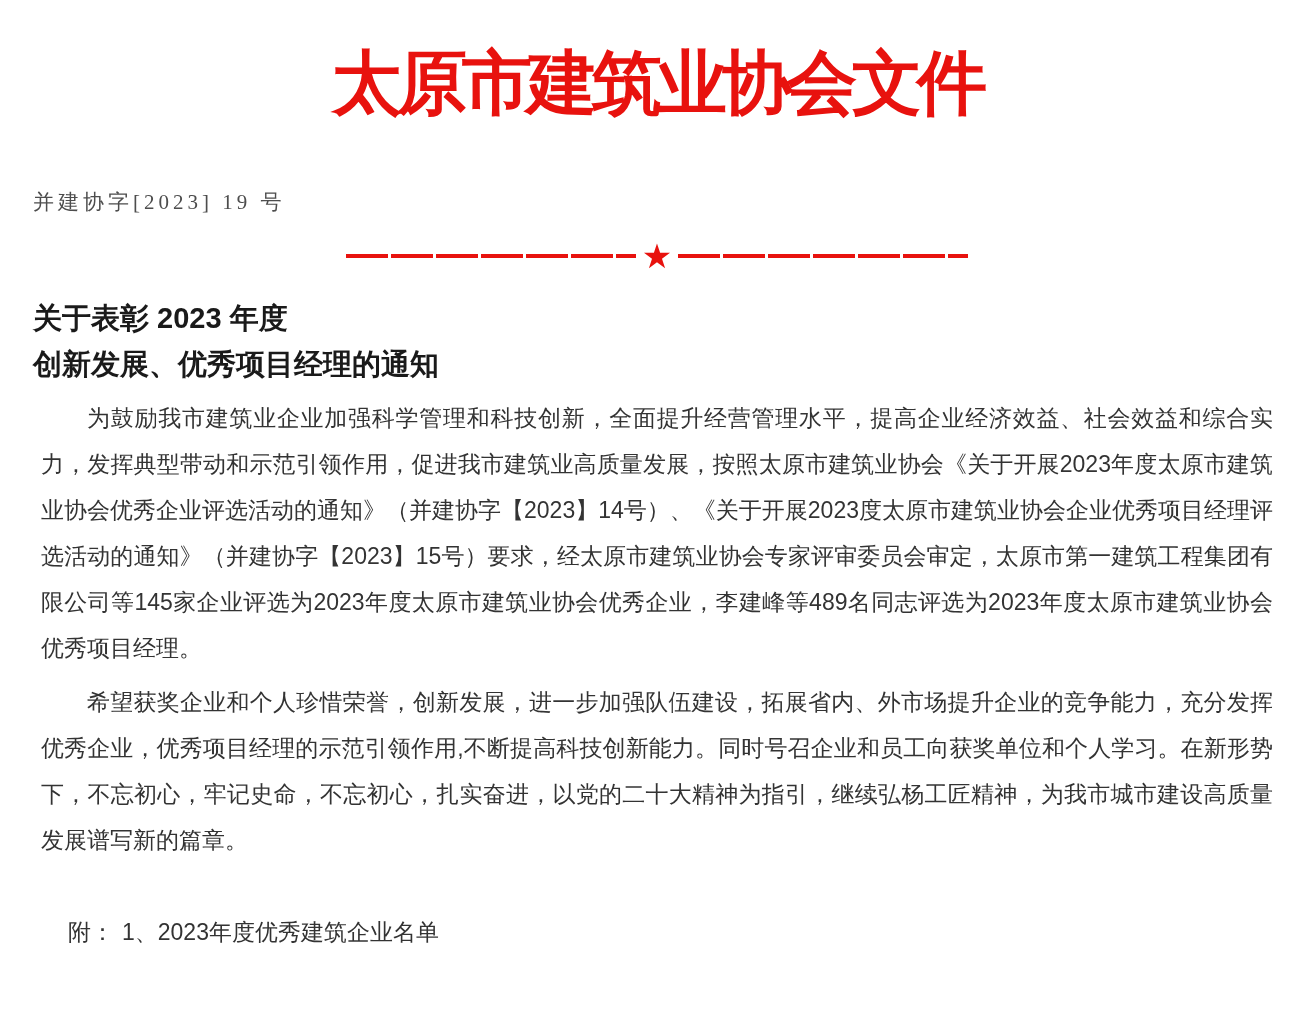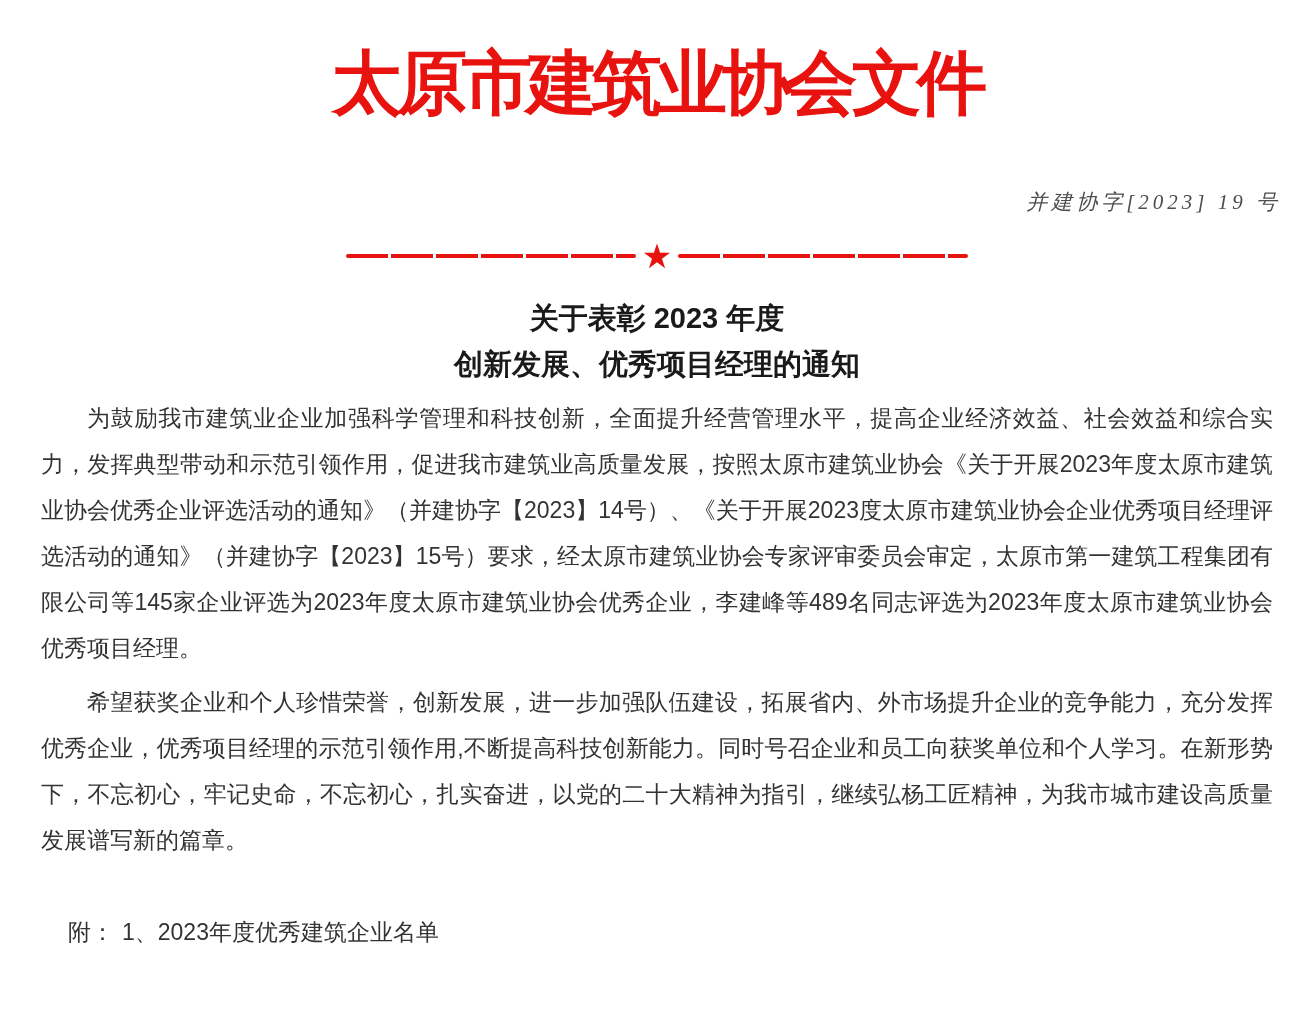--- a/index.html
+++ b/index.html
@@ -1,21 +1,21 @@
 <!DOCTYPE html>
 <html style="--accent-red: #e8120e; --body-text: #333333; --doc-number: #4d4d4d; --heading-text: #1a1a1a;"><head>
 <meta charset="utf-8">
 <style>
   :root{
     --accent-red:#e8120e;
     --body-text:#333333;
     --doc-number:#4d4d4d;
     --heading-text:#1a1a1a;
   }
-  *{box-sizing:border-box;border-radius:32px;}
+  *{box-sizing:border-box;}
   html,body{margin:0;padding:0;background:#ffffff;}
   .page{
     width:1314px;
     height:1017px;
     background:#ffffff;
     padding:40px 33px 0 33px;
     overflow:hidden;
     font-family:"Liberation Sans", sans-serif;
   }
   .letterhead{
@@ -24,27 +24,26 @@
     color:var(--accent-red);
     font-family:"Liberation Serif", serif;
     font-weight:bold;
     font-size:70px;
     line-height:88px;
     letter-spacing:-5px;
     white-space:nowrap;
   }
   .doc-number{
     margin-top:60px;
-    text-align:right;
+    text-align:left;
     color:var(--doc-number);
     font-family:"Liberation Serif", serif;
     font-size:21px;
     line-height:28px;
     letter-spacing:4px;
-    font-style:italic;
   }
   .separator{
     margin-top:22px;
     height:36px;
     display:flex;
     align-items:center;
     justify-content:center;
   }
   .dash-line{
     width:290px;
@@ -54,21 +53,20 @@
       rgba(255,255,255,0) 42px, rgba(255,255,255,0) 45px);
   }
   .sep-star{
     color:var(--accent-red);
     font-size:34px;
     line-height:36px;
     padding:0 6px;
   }
   .doc-title{
     margin-top:21px;
-    text-align:center;
     color:var(--heading-text);
     font-weight:bold;
     font-size:29px;
     line-height:46px;
   }
   .content{
     font-size:23px;
     line-height:46px;
     color:var(--body-text);
   }

